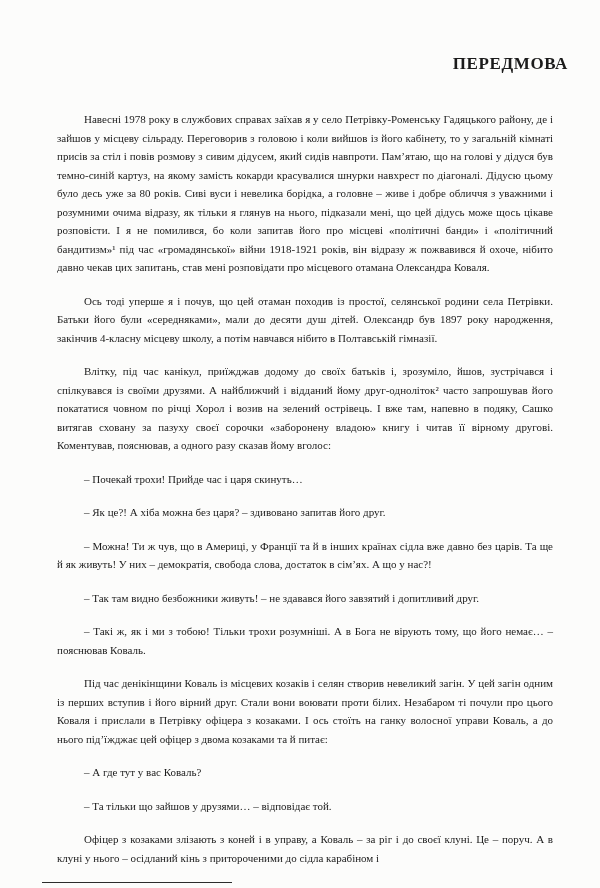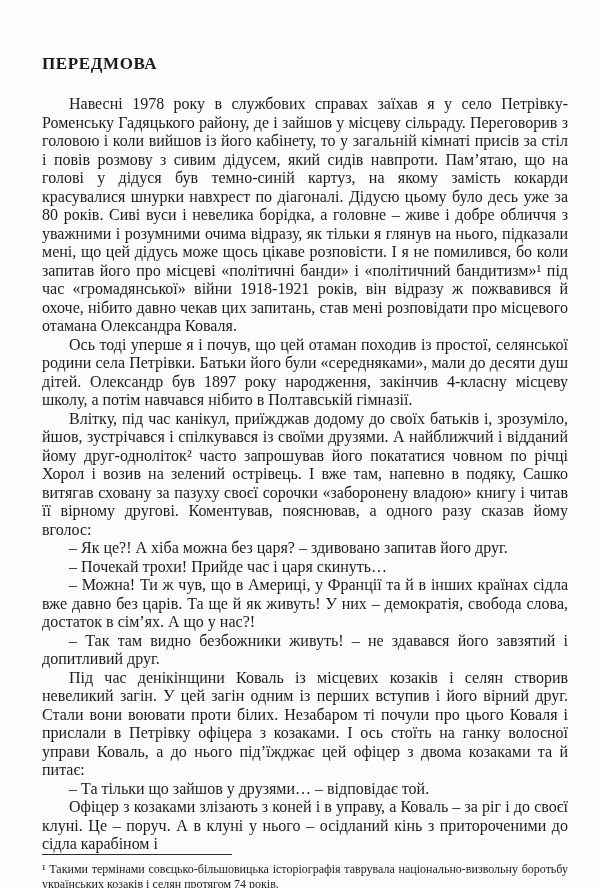--- a/index.html
+++ b/index.html
@@ -14,32 +14,32 @@
     color: #1b1b1b;
     font-family: "Liberation Serif", "DejaVu Serif", serif;
     display: flex;
     flex-direction: column;
     overflow: hidden;
   }
 
   .title {
     font-size: 17px;
     font-weight: bold;
-    text-align: left;
+    text-align: right;
     letter-spacing: 0.6px;
     margin: 0 0 21px 0;
   }
 
   .text-block { }
 
   .para {
-    margin: 0;
+    margin: 15px;
     text-indent: 27px;
     text-align: justify;
-    font-size: 16px;
+    font-size: 11px;
     line-height: 18.5px;
   }
 
   .spacer { flex: 1 1 auto; }
 
   .footnotes {
     font-size: 12px;
     line-height: 15.8px;
   }
   .fn-rule {
@@ -57,25 +57,27 @@
 <body>
 
 <div class="page">
 
   <h1 class="title">ПЕРЕДМОВА</h1>
 
   <div class="text-block">
     <p class="para">Навесні 1978 року в службових справах заїхав я у село Петрівку-Роменську Гадяцького району, де і зайшов у місцеву сільраду. Переговорив з головою і коли вийшов із його кабінету, то у загальній кімнаті присів за стіл і повів розмову з сивим дідусем, який сидів навпроти. Пам’ятаю, що на голові у дідуся був темно-синій картуз, на якому замість кокарди красувалися шнурки навхрест по діагоналі. Дідусю цьому було десь уже за 80 років. Сиві вуси і невелика борідка, а головне – живе і добре обличчя з уважними і розумними очима відразу, як тільки я глянув на нього, підказали мені, що цей дідусь може щось цікаве розповісти. І я не помилився, бо коли запитав його про місцеві «політичні банди» і «політичний бандитизм»¹ під час «громадянської» війни 1918-1921 років, він відразу ж пожвавився й охоче, нібито давно чекав цих запитань, став мені розповідати про місцевого отамана Олександра Коваля.</p>
     <p class="para">Ось тоді уперше я і почув, що цей отаман походив із простої, селянської родини села Петрівки. Батьки його були «середняками», мали до десяти душ дітей. Олександр був 1897 року народження, закінчив 4-класну місцеву школу, а потім навчався нібито в Полтавській гімназії.</p>
     <p class="para">Влітку, під час канікул, приїжджав додому до своїх батьків і, зрозуміло, йшов, зустрічався і спілкувався із своїми друзями. А найближчий і відданий йому друг-одноліток² часто запрошував його покататися човном по річці Хорол і возив на зелений острівець. І вже там, напевно в подяку, Сашко витягав сховану за пазуху своєї сорочки «заборонену владою» книгу і читав її вірному другові. Коментував, пояснював, а одного разу сказав йому вголос:</p>
+    <p class="para">– Почекай трохи! Прийде час і царя скинуть…</p>
     <p class="para">– Як це?! А хіба можна без царя? – здивовано запитав його друг.</p>
-    <p class="para">– Почекай трохи! Прийде час і царя скинуть…</p>
     <p class="para">– Можна! Ти ж чув, що в Америці, у Франції та й в інших країнах сідла вже давно без царів. Та ще й як живуть! У них – демократія, свобода слова, достаток в сім’ях. А що у нас?!</p>
     <p class="para">– Так там видно безбожники живуть! – не здавався його завзятий і допитливий друг.</p>
+    <p class="para">– Такі ж, як і ми з тобою! Тільки трохи розумніші. А в Бога не вірують тому, що його немає… – пояснював Коваль.</p>
     <p class="para">Під час денікінщини Коваль із місцевих козаків і селян створив невеликий загін. У цей загін одним із перших вступив і його вірний друг. Стали вони воювати проти білих. Незабаром ті почули про цього Коваля і прислали в Петрівку офіцера з козаками. І ось стоїть на ганку волосної управи Коваль, а до нього під’їжджає цей офіцер з двома козаками та й питає:</p>
+    <p class="para">– А где тут у вас Коваль?</p>
     <p class="para">– Та тільки що зайшов у друзями… – відповідає той.</p>
     <p class="para">Офіцер з козаками злізають з коней і в управу, а Коваль – за ріг і до своєї клуні. Це – поруч. А в клуні у нього – осідланий кінь з притороченими до сідла карабіном і</p>
   </div>
 
   <div class="spacer"></div>
 
   <div class="footnotes">
     <div class="fn-rule"></div>
     <p class="fn">¹ Такими термінами совєцько-більшовицька історіографія таврувала національно-визвольну боротьбу українських козаків і селян протягом 74 років.</p>
 

